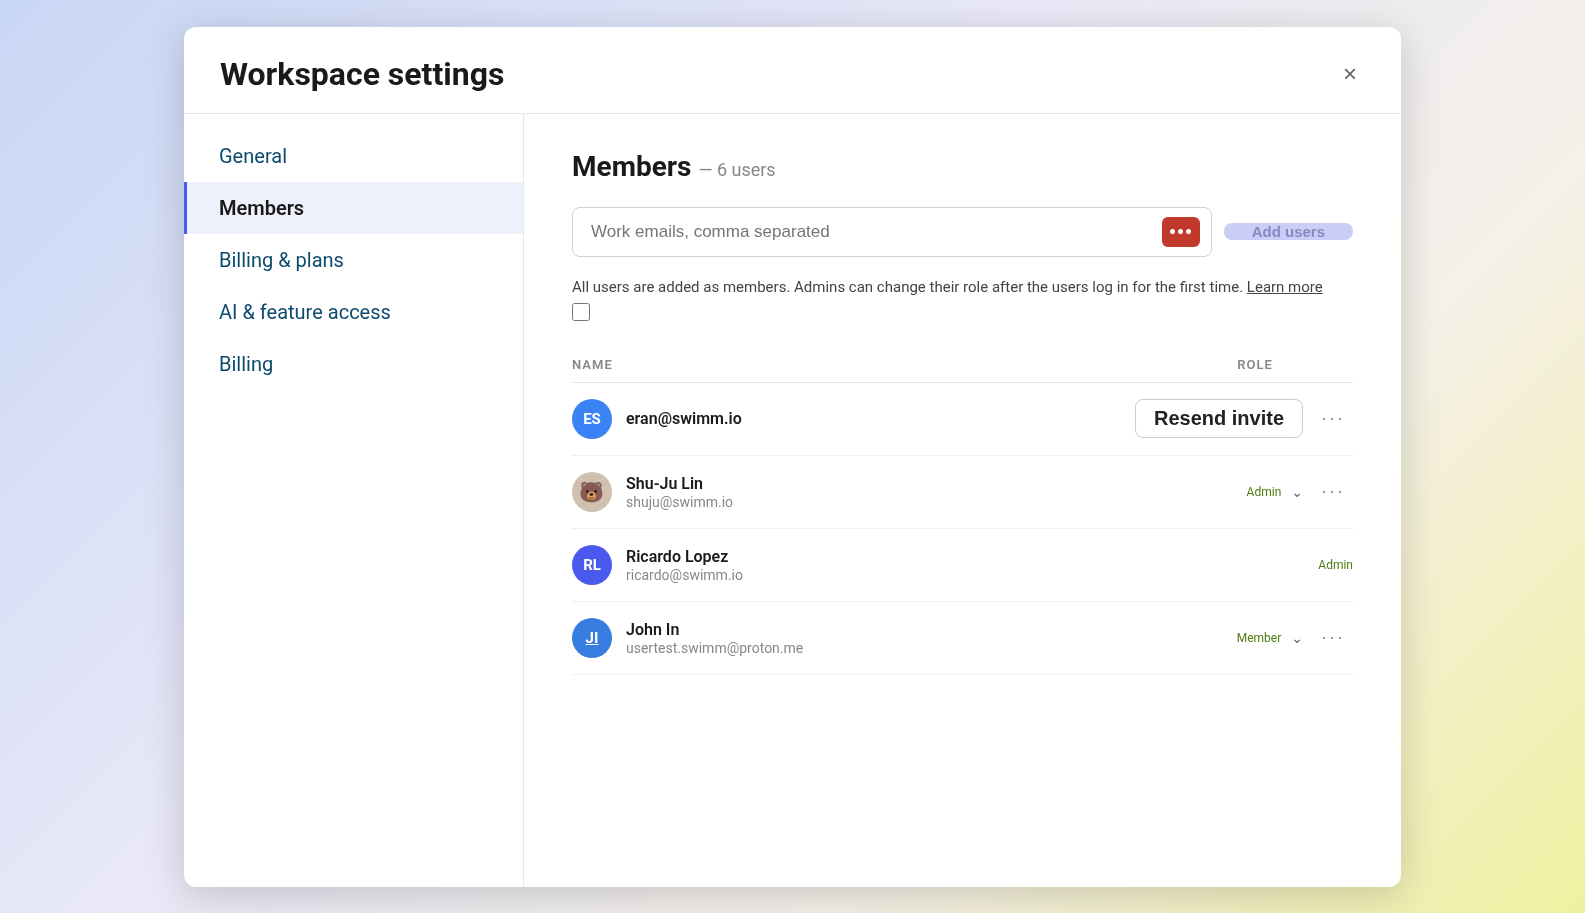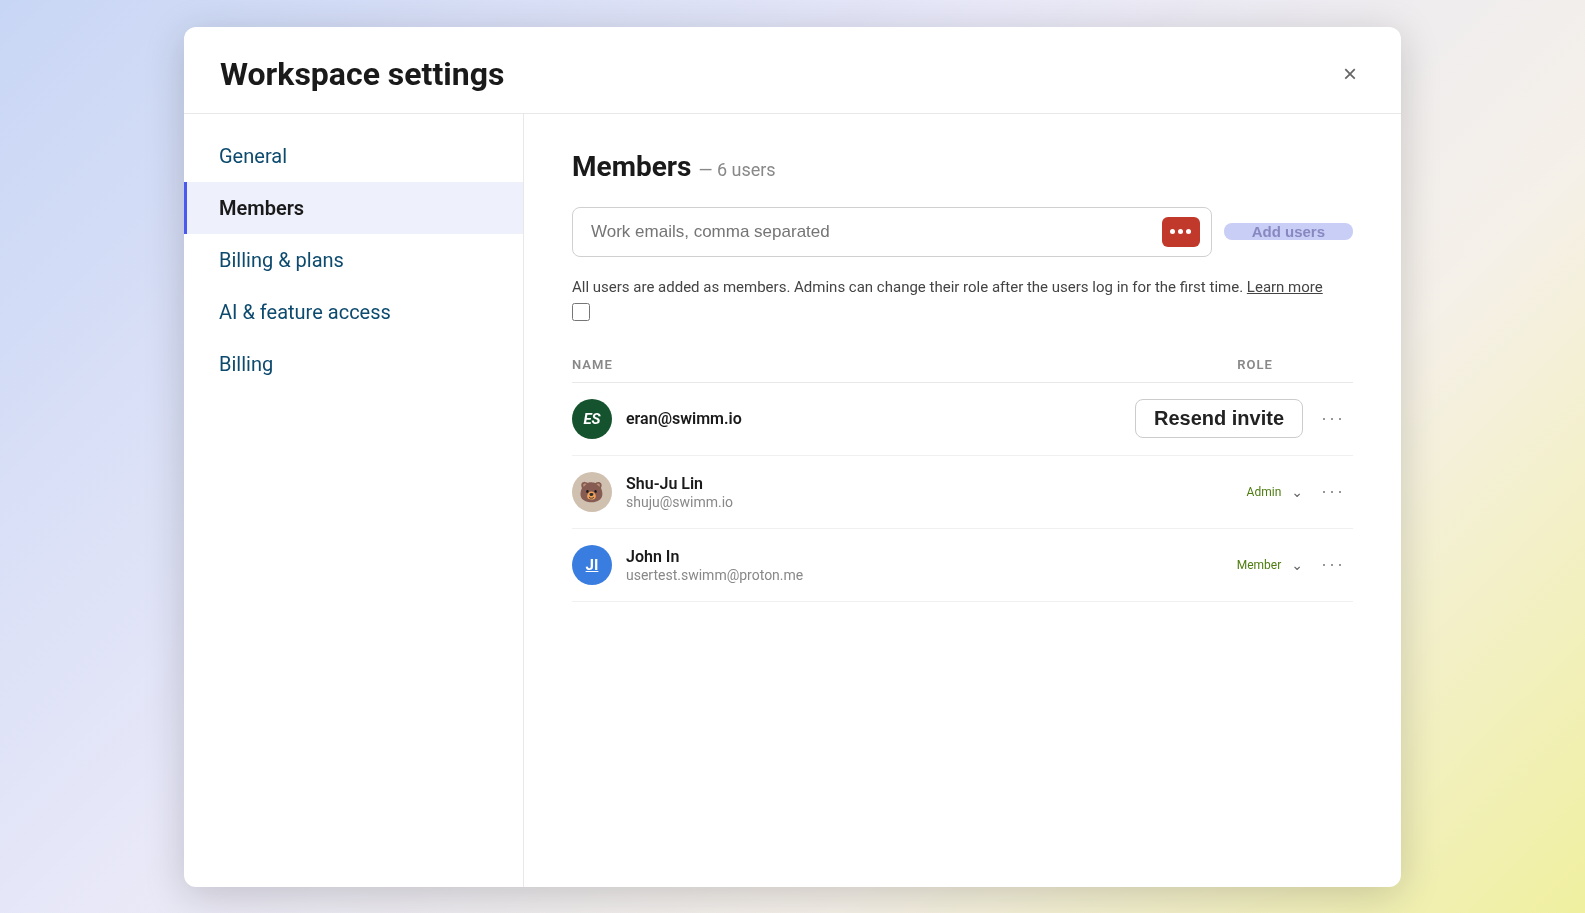--- a/index.html
+++ b/index.html
@@ -320,21 +320,21 @@
         <thead>
           <tr>
             <th>NAME</th>
             <th class="role-col">ROLE</th>
           </tr>
         </thead>
         <tbody id="members-tbody">
             <tr>
       <td>
                 <div class="member-info">
-      <div class="avatar" style="background:#14532d;font-style:italic;">ES</div>
+      <div class="avatar" style="background:#3b82f6;">ES</div>
       <div>
         <div class="member-name">eran@swimm.io</div>
 
       </div>
     </div>
               </td>
       <td class="role-cell">
                 <div class="role-content">
                   <button class="resend-btn">Resend invite</button>
                   <button class="more-btn">···</button>
@@ -355,20 +355,36 @@
                 <div class="role-content">
                   <span class="role-label">Admin</span>
                   <span class="chevron-icon">⌄</span>
                   <button class="more-btn">···</button>
                 </div>
               </td>
     </tr>
             <tr>
       <td>
                 <div class="member-info">
+      <div class="avatar" style="background:#4a5aef;">RL</div>
+      <div>
+        <div class="member-name">Ricardo Lopez</div>
+        <div class="member-email">ricardo@swimm.io</div>
+      </div>
+    </div>
+              </td>
+      <td class="role-cell">
+                <div class="role-content">
+                  <span class="role-label">Admin</span>
+                </div>
+              </td>
+    </tr>
+            <tr>
+      <td>
+                <div class="member-info">
       <div class="avatar" style="background:#3a7de0;text-decoration:underline;">JI</div>
       <div>
         <div class="member-name">John In</div>
         <div class="member-email">usertest.swimm@proton.me</div>
       </div>
     </div>
               </td>
       <td class="role-cell">
                 <div class="role-content">
                   <span class="role-label">Member</span>

